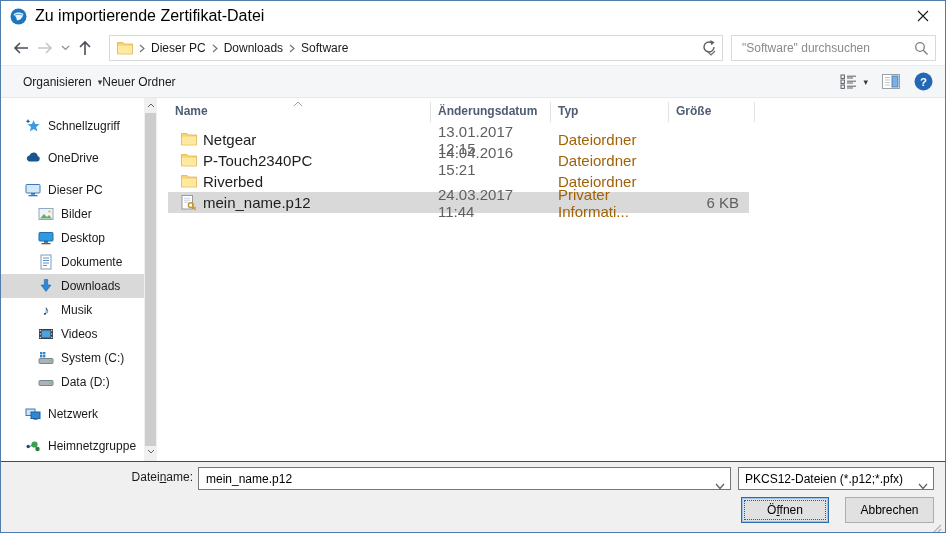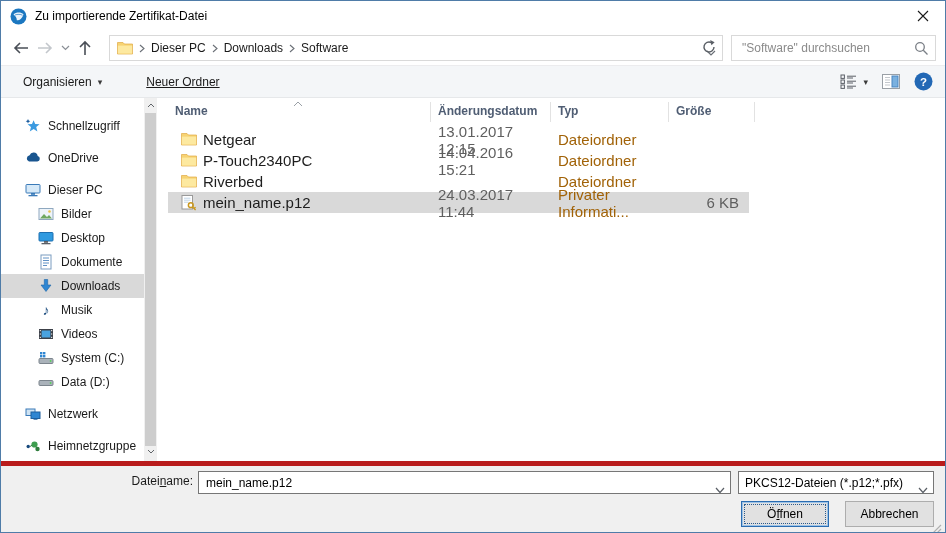--- a/index.html
+++ b/index.html
@@ -1,39 +1,39 @@
 <!DOCTYPE html>
 <html><head>
 <meta charset="utf-8">
 <style>
   html,body{margin:0;padding:0;background:#9aa0a6;}
   *{box-sizing:border-box;font-family:"Liberation Sans",sans-serif;}
   .window{position:relative;width:946px;height:533px;background:#fff;border:1px solid #4f7ca8;overflow:hidden;}
   
   .titlebar{position:absolute;left:0;top:0;width:100%;height:30px;background:#fff;display:flex;align-items:center;}
   .app-icon{margin-left:9px;width:17px;height:17px;flex:0 0 auto;}
-  .title-text{margin-left:8px;font-size:12px;color:#000;}
+  .title-text{margin-left:8px;font-size:16px;color:#000;}
   .close-btn{position:absolute;right:0;top:0;width:45px;height:29px;display:flex;align-items:center;justify-content:center;cursor:pointer;}
   
   .navrow{position:absolute;left:0;top:30px;width:100%;height:34px;background:#fff;display:flex;align-items:center;}
   .nav-btn{width:24px;height:24px;display:flex;align-items:center;justify-content:center;}
   .addressbar{position:absolute;left:108px;top:4px;width:614px;height:26px;border:1px solid #d9d9d9;background:#fff;display:flex;align-items:center;}
   .crumb-sep{margin:0 6px;display:flex;align-items:center;}
   .crumb{font-size:12px;color:#1a1a1a;white-space:nowrap;cursor:default;}
   .addr-chevron{position:absolute;right:6px;top:7px;}
   .refresh-btn{position:absolute;left:700px;top:8px;width:20px;height:20px;}
   .searchbox{position:absolute;left:730px;top:4px;width:205px;height:26px;border:1px solid #d9d9d9;background:#fff;}
   .searchbox input{position:absolute;left:8px;top:1px;width:168px;height:22px;border:none;outline:none;font-size:12px;color:#767676;background:transparent;}
   .searchbox input::placeholder{color:#8a8a8a;opacity:1;}
   .search-icon{position:absolute;right:6px;top:5px;}
   
   .toolbar{position:absolute;left:0;top:64px;width:100%;height:33px;background:#f4f6f8;border-top:1px solid #ececee;border-bottom:1px solid #e6e8ea;display:flex;align-items:center;}
   .tool-item{font-size:12px;color:#1a1a1a;display:flex;align-items:center;gap:6px;cursor:pointer;}
   .organize{margin-left:22px;}
-  .newfolder{margin-left:44px;text-decoration:underline;}
+  .newfolder{}
   .tool-right{position:absolute;right:12px;top:0;height:100%;display:flex;align-items:center;gap:14px;}
   .dd-arrow{font-size:9px;color:#3a3a3a;}
   
   .main{position:absolute;left:0;top:97px;width:100%;height:363px;background:#fff;}
   .sidebar{position:absolute;left:0;top:0;width:143px;height:100%;}
   .side-item{position:absolute;left:0;width:143px;height:24px;display:flex;align-items:center;cursor:pointer;}
   .side-item .icon{width:16px;height:16px;flex:0 0 auto;display:flex;align-items:center;justify-content:center;}
   .side-item .lbl{margin-left:7px;font-size:12px;color:#1a1a1a;white-space:nowrap;}
   .lvl0{padding-left:24px;text-align:center;}
   .lvl1{padding-left:37px;}
@@ -54,21 +54,21 @@
   .frow{position:absolute;left:0;width:100%;height:21px;font-size:15px;cursor:default;}
   .frow .sel-bg{position:absolute;left:7px;top:0;width:581px;height:21px;background:#d9d9d9;display:none;}
   .frow.selected .sel-bg{display:block;}
   .cell{position:absolute;top:0;height:21px;display:flex;align-items:center;}
   .c-name{left:0;width:269px;padding-left:20px;color:#1e1e1e;}
   .c-name .fic{width:16px;height:16px;margin-right:6px;flex:0 0 auto;}
   .c-date{left:269px;width:120px;padding-left:8px;color:#5f5f5f;}
   .c-type{left:389px;width:118px;padding-left:8px;color:#a16207;}
   .c-size{left:507px;width:71px;justify-content:flex-end;color:#5f5f5f;}
   
-  .footer{position:absolute;left:0;top:460px;width:100%;height:72px;background:#f0f0f0;border-top:5px solid #b91c1c;}
+  .footer{position:absolute;left:0;top:460px;width:100%;height:72px;background:#f0f0f0;border-top:1px solid #b91c1c;}
   .fn-label{position:absolute;left:90px;top:8px;width:102px;text-align:right;font-size:12px;color:#1a1a1a;}
   .accel{text-decoration:underline;}
   .fn-combo{position:absolute;left:197px;top:5px;width:533px;height:23px;border:1px solid #767676;background:#fff;}
   .fn-combo input{position:absolute;left:5px;top:1px;width:500px;height:19px;border:none;outline:none;font-size:12px;color:#000;background:transparent;}
   .combo-arrow{position:absolute;right:5px;top:8px;}
   .ft-combo{position:absolute;left:737px;top:5px;width:196px;height:23px;border:1px solid #767676;background:#fff;cursor:pointer;}
   .ft-combo .val{position:absolute;left:6px;top:4px;font-size:12px;color:#000;white-space:nowrap;}
   .btn{position:absolute;top:35px;height:26px;background:#e1e1e1;font-size:12px;color:#000;display:flex;align-items:center;justify-content:center;cursor:pointer;}
   .btn-open{left:740px;width:88px;border:1px solid #2b6cb0;outline:1px dotted #2a5b8f;outline-offset:-4px;box-shadow:0 0 0 1px #9cc3e8 inset;}
   .btn-cancel{left:844px;width:89px;border:1px solid #adadad;}

